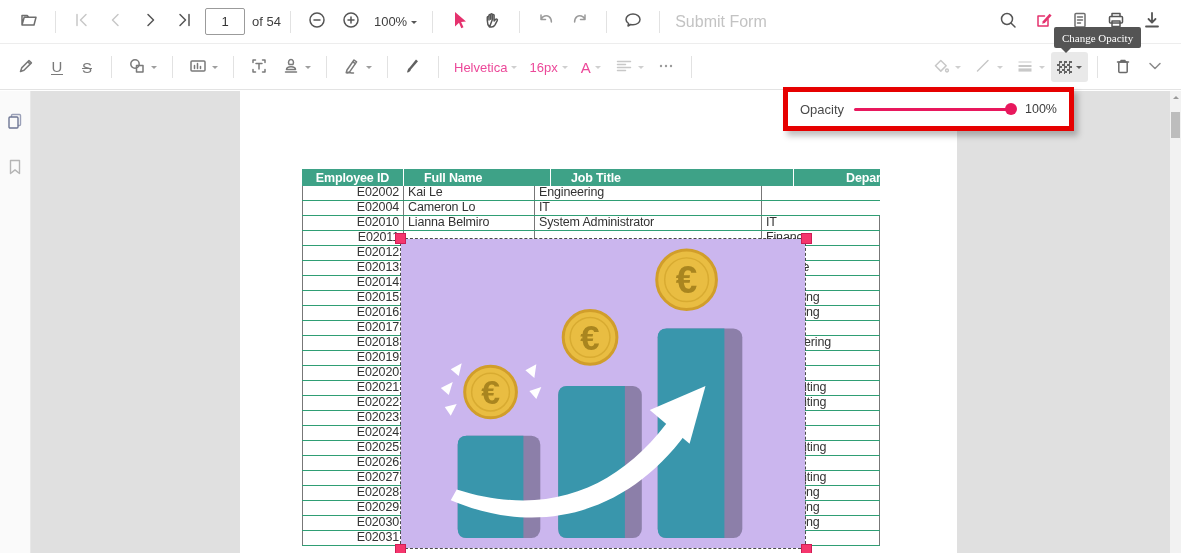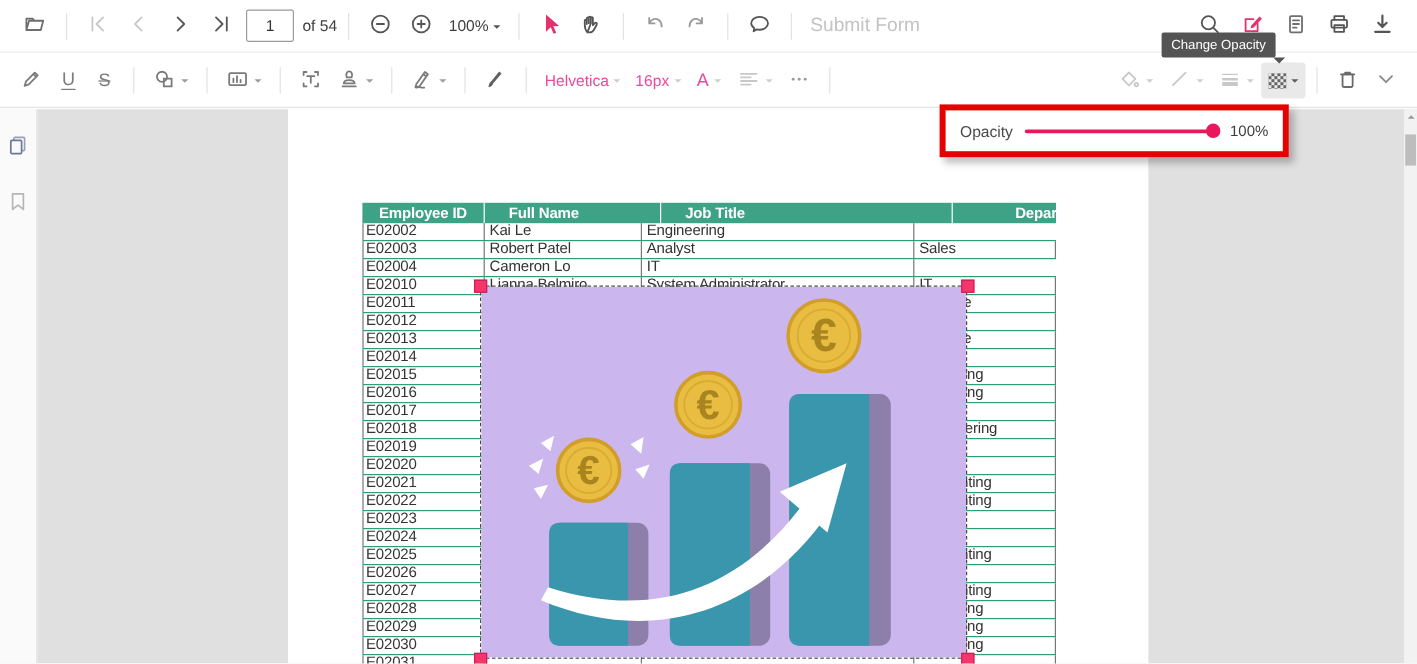--- a/index.html
+++ b/index.html
@@ -43,30 +43,30 @@
   
   .table{position:absolute;left:302px;top:169px;width:578px;z-index:2;font-size:12.5px;letter-spacing:-0.15px;}
   .thead{display:grid;grid-template-columns:102px 131px 227px 118px;height:17px;background:#3ea287;color:#fff;
          font-weight:bold;gap:16px;}
   .thead .hc{display:flex;align-items:center;padding:0 4px;border-right:1px solid #fff;box-sizing:border-box;overflow:hidden;}
   .thead .hc.c0{justify-content:center;}
   .thead .hc:last-child{border-right:none;margin-left:32px;}
   .trow{display:grid;grid-template-columns:102px 131px 227px 118px;height:15px;border-bottom:1px solid #2f9e74;
         box-sizing:border-box;color:#333;}
   .tcell{padding:0 4px;line-height:13.5px;white-space:nowrap;overflow:hidden;border-right:1px solid #777;box-sizing:border-box;}
-  .tcell.c0{border-left:1px solid #777;padding-left:2px;}
+  .tcell.c0{border-left:1px solid #777;padding-left:2px;text-align:right;}
   
   .overlay{position:absolute;left:400px;top:238px;width:406px;height:311px;border:1px dashed #4a4a4a;
            box-sizing:border-box;z-index:5;cursor:move;}
   .overlay svg{display:block;width:100%;height:100%;}
   .handle{position:absolute;width:9px;height:9px;background:#f5366d;border:1px solid #cf1d56;z-index:6;cursor:pointer;}
   .h-tl{left:395px;top:233px;} .h-tr{left:801px;top:233px;} .h-bl{left:395px;top:544px;} .h-br{left:801px;top:544px;}
   
-  .tooltip{position:absolute;left:968px;top:27px;height:21px;background:#545454;color:#fff;font-size:11px;
-           display:flex;align-items:center;padding:0 8px;border-radius:2px;z-index:50;white-space:nowrap;}
+  .tooltip{position:absolute;left:1054px;top:27px;height:21px;background:#545454;color:#fff;font-size:11px;
+           display:flex;align-items:center;padding:0 8px;border-radius:2px;z-index:50;white-space:nowrap;font-family:Liberation Serif, serif;}
   .tooltip-arrow{position:absolute;left:1061px;top:48px;width:0;height:0;border:5px solid transparent;
                  border-top-color:#545454;z-index:50;}
   
   .opacity-box{position:absolute;left:783px;top:87px;width:257px;height:34px;border:5px solid #e60000;background:#fff;
                display:flex;align-items:center;padding:0 12px;gap:10px;z-index:40;box-shadow:4px 5px 6px rgba(0,0,0,0.25);}
   .op-label{font-size:13px;color:#4a4a4a;}
   .op-track{position:relative;flex:1;height:3px;background:#e8185d;border-radius:2px;cursor:pointer;}
   .op-handle{position:absolute;right:-2px;top:-4.5px;width:12px;height:12px;border-radius:50%;background:#e8185d;}
   .op-value{font-size:12.5px;color:#3c3c3c;}
 </style>
@@ -329,26 +329,20 @@
     <div class="hc">Job Title</div>
     <div class="hc">Department</div>
   </div>
   <div>
       <div class="trow">
         <div class="tcell c0">E02002</div>
         <div class="tcell c1">Kai Le</div>
         <div class="tcell c3">Engineering</div>
       </div>
       <div class="trow">
-        <div class="tcell c0">E02003</div>
-        <div class="tcell c1">Robert Patel</div>
-        <div class="tcell c2">Analyst</div>
-        <div class="tcell c3">Sales</div>
-      </div>
-      <div class="trow">
         <div class="tcell c0">E02004</div>
         <div class="tcell c1">Cameron Lo</div>
         <div class="tcell c3">IT</div>
       </div>
       <div class="trow">
         <div class="tcell c0">E02010</div>
         <div class="tcell c1">Lianna Belmiro</div>
         <div class="tcell c2">System Administrator</div>
         <div class="tcell c3">IT</div>
       </div>

